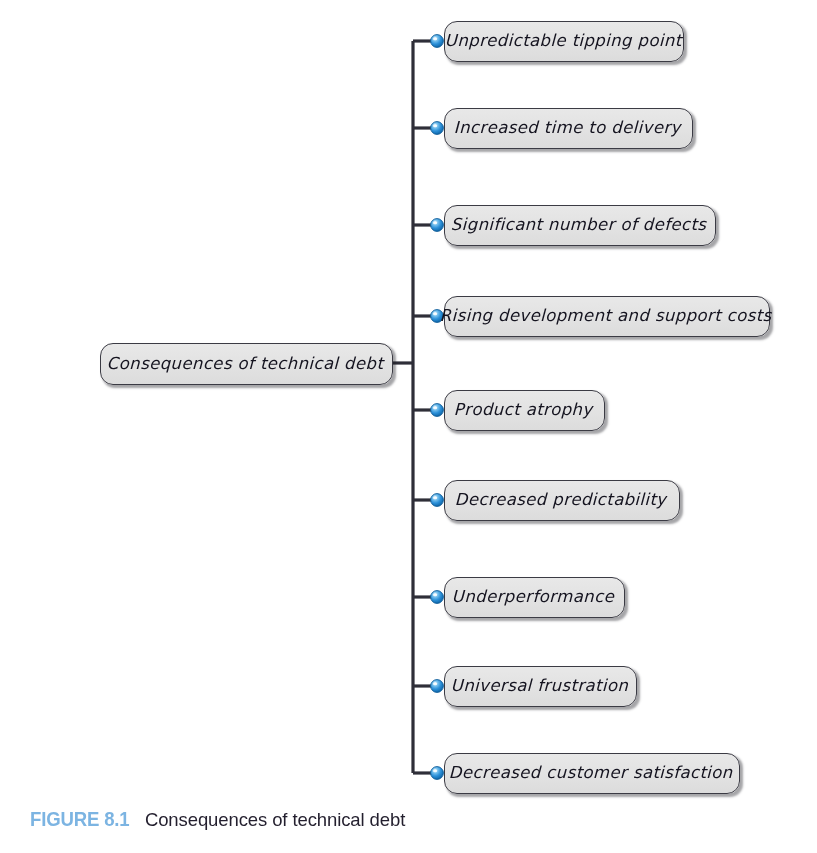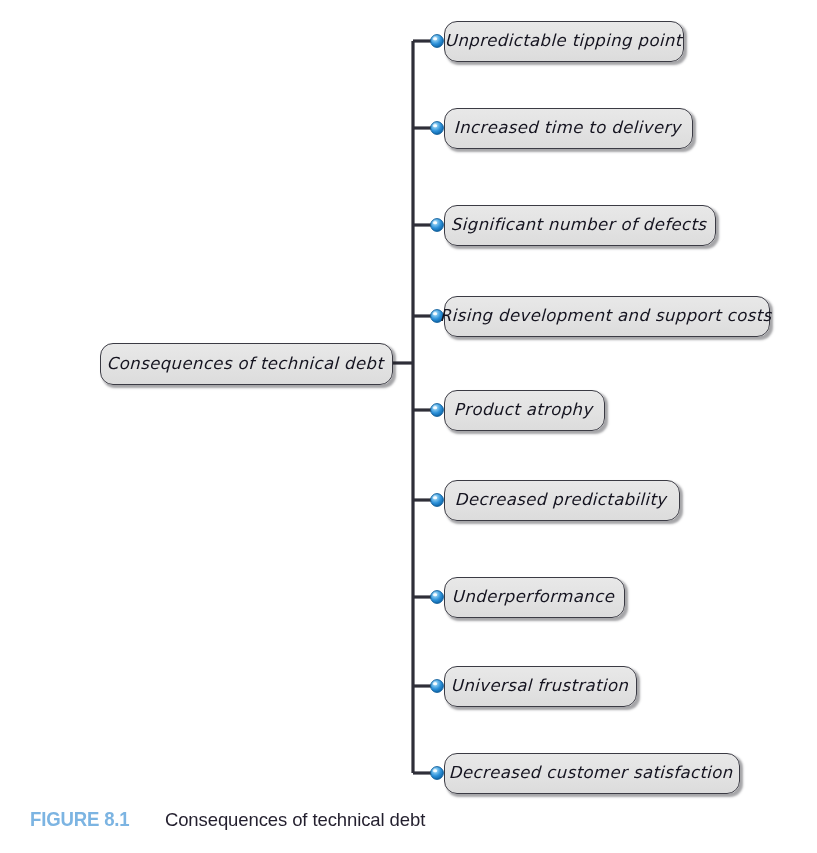--- a/index.html
+++ b/index.html
@@ -60,21 +60,21 @@
     font-size: 16.5px;
   }
 
   
   #caption {
     position: absolute;
     left: 30px;
     top: 808px;
     display: flex;
     align-items: baseline;
-    gap: 28px;
+    gap: 8px;
   }
   #caption-figure-number {
     font-family: "Liberation Sans", sans-serif;
     font-weight: bold;
     font-size: 20px;
     letter-spacing: -0.2px;
     color: #7cb4e2;
     transform: scaleX(0.93);
     transform-origin: left bottom;
   }

